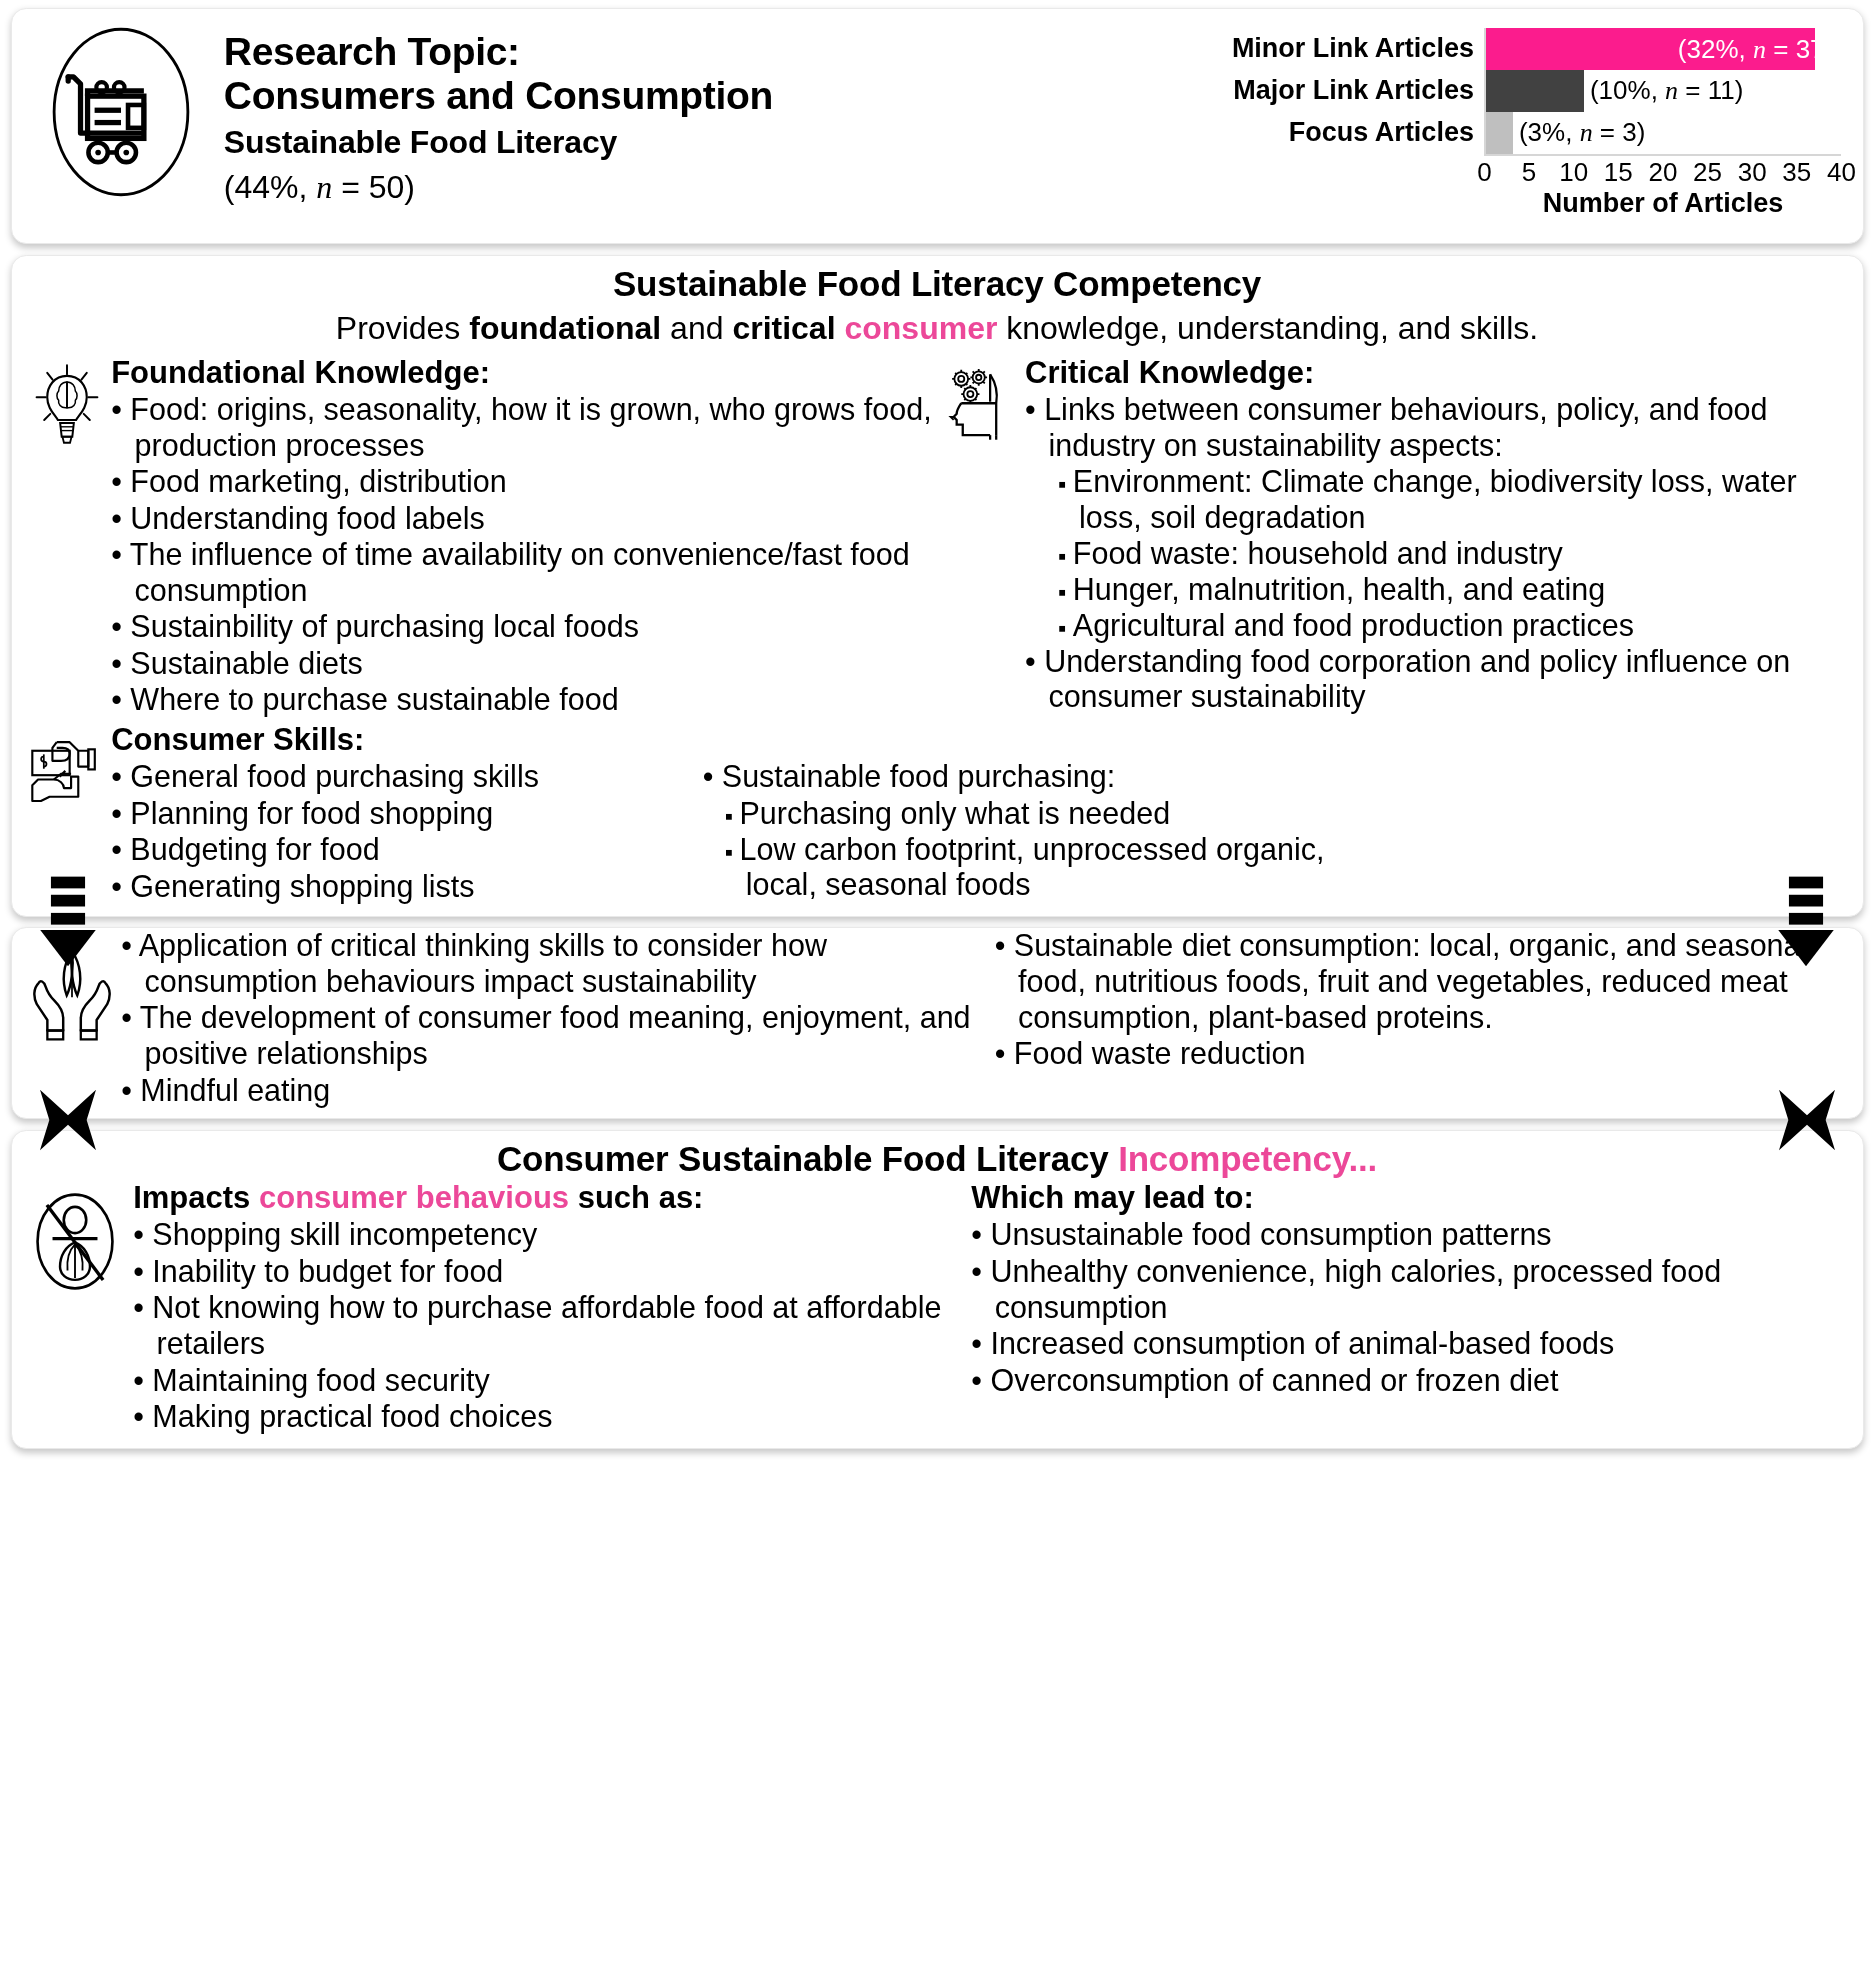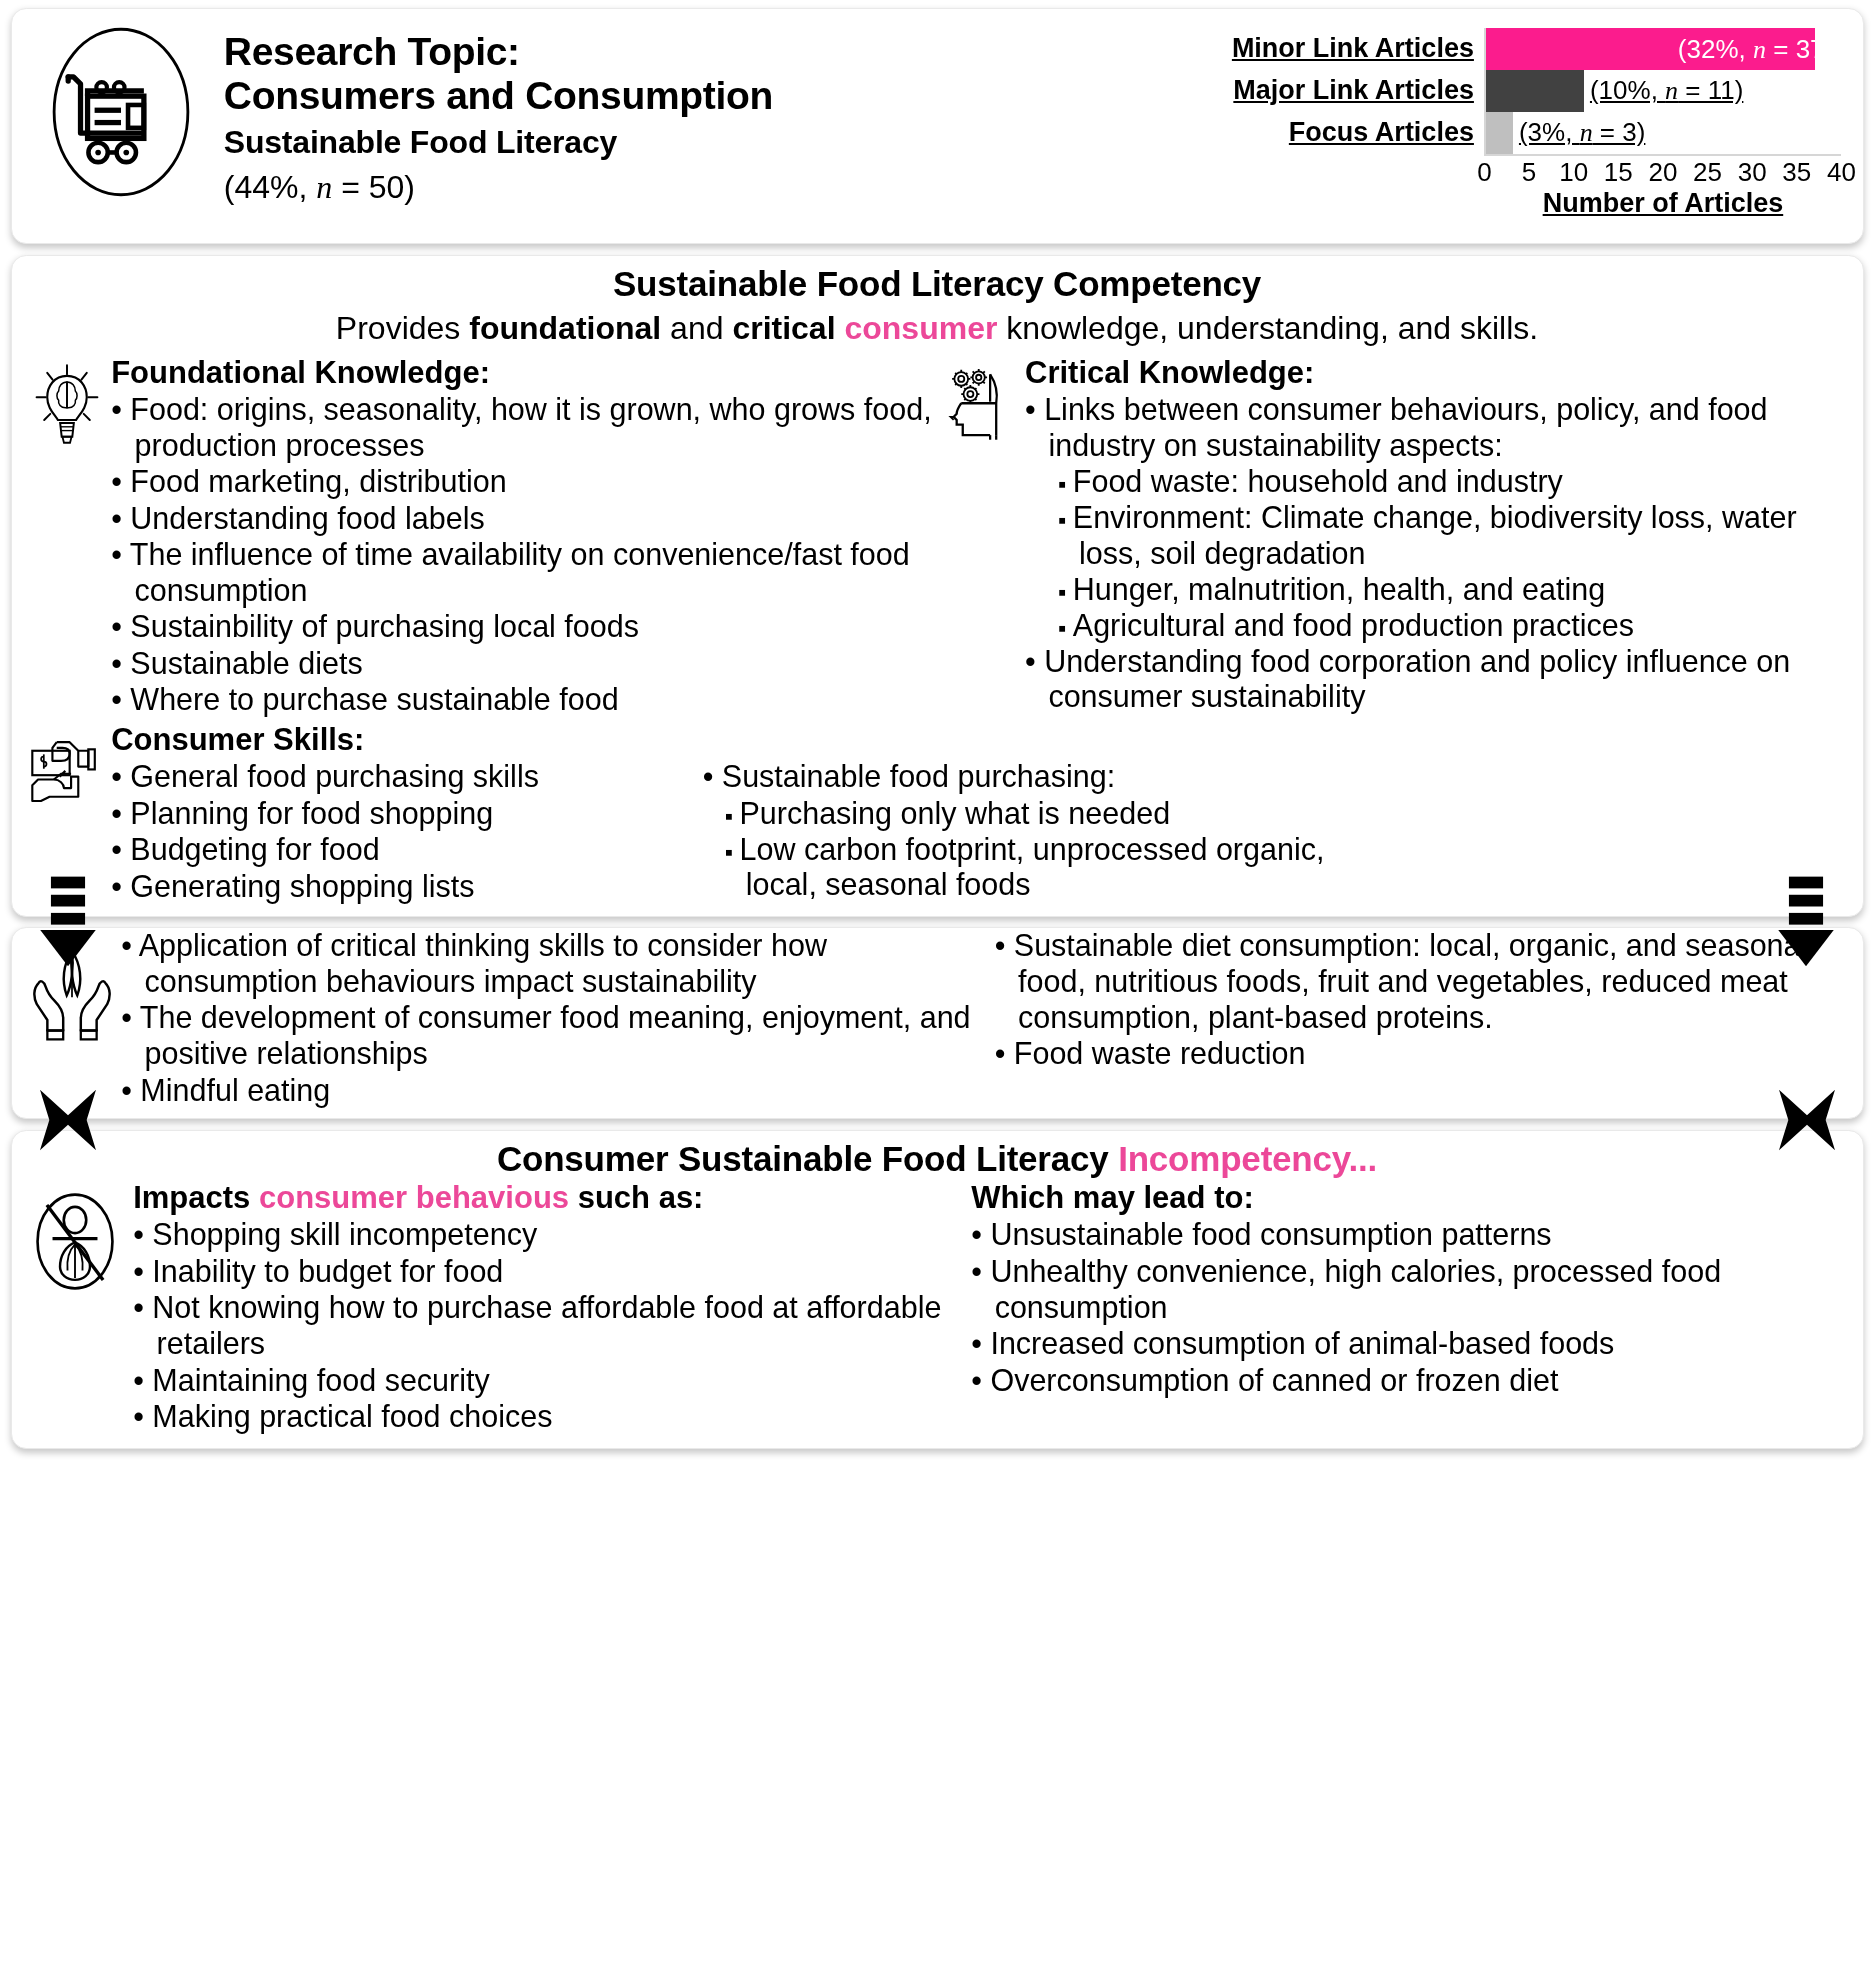--- a/index.html
+++ b/index.html
@@ -24,21 +24,21 @@
   .hdr { display: flex; align-items: flex-start; padding: 10.5px 15.2px 8.2px 15.2px; min-height: 234px; }
   .hdr-left { display: flex; align-items: flex-start; flex: 0 0 auto; }
   .cart-wrap { width: 176px; height: 176px; flex: 0 0 176px; margin-top: 4.7px; margin-left: 5.9px; }
   .hdr-titles { margin-left: 15.2px; padding-top: 10.5px; }
   .t-big { font-size: 39px; font-weight: bold; line-height: 1.13; letter-spacing: -0.3px; white-space: nowrap; }
   .t-mid { font-size: 32px; font-weight: bold; line-height: 1.18; margin-top: 5.9px; letter-spacing: -0.2px; }
   .t-small { font-size: 32px; font-weight: normal; line-height: 1.2; margin-top: 5.9px; }
   .t-small i { font-family: "Liberation Serif", serif; font-style: italic; }
 
   
-  .chart-box { margin-left: auto; margin-right: 5.9px; padding-top: 8.2px; width: 685px; text-decoration: underline; }
+  .chart-box { margin-left: auto; margin-right: 5.9px; padding-top: 8.2px; width: 685px; }
   .chart-rows { display: flex; flex-direction: column; }
   .chart-row { display: flex; align-items: stretch; height: 42px; }
   .chart-lbl {
     flex: 0 0 328px; text-align: right; font-size: 27px; font-weight: bold;
     padding-right: 10.5px; display: flex; align-items: center; justify-content: flex-end;
     line-height: 1;
   }
   .chart-plot { position: relative; flex: 1 1 auto; border-left: 2.3px solid #d6d6d6; }
   .bar { height: 100%; display: flex; align-items: center; }
   .bar-fill { height: 100%; }
@@ -250,22 +250,22 @@
           <line x1="62" y1="96" x2="62" y2="102" stroke="#000" stroke-width="3"></line>
           <line x1="70" y1="96" x2="70" y2="102" stroke="#000" stroke-width="3"></line>
         </svg>
       </div>
       <div class="col-body">
         <div class="h3">Critical Knowledge:</div>
         <ul class="lvl1">
           <li>Links between consumer behaviours, policy, and food industry on sustainability aspects:</li>
         </ul>
         <ul class="lvl2" id="crit-sub">
+            <li>Environment: Climate change, biodiversity loss, water loss, soil degradation</li>
             <li>Food waste: household and industry</li>
-            <li>Environment: Climate change, biodiversity loss, water loss, soil degradation</li>
             <li>Hunger, malnutrition, health, and eating</li>
             <li>Agricultural and food production practices</li>
           </ul>
         <ul class="lvl1">
           <li>Understanding food corporation and policy influence on consumer sustainability</li>
         </ul>
       </div>
     </div>
   </div>
 

